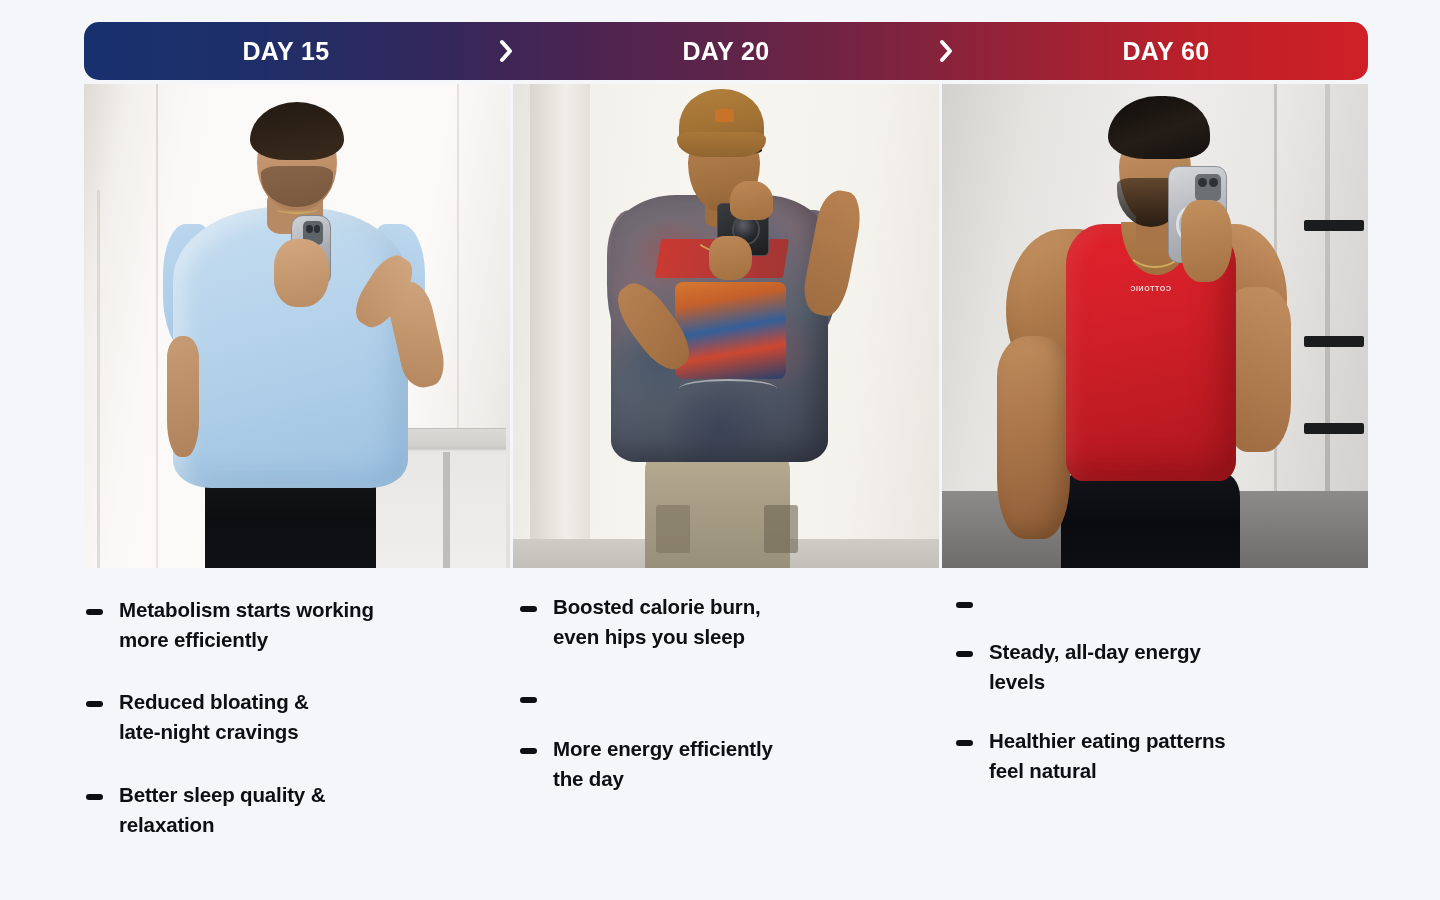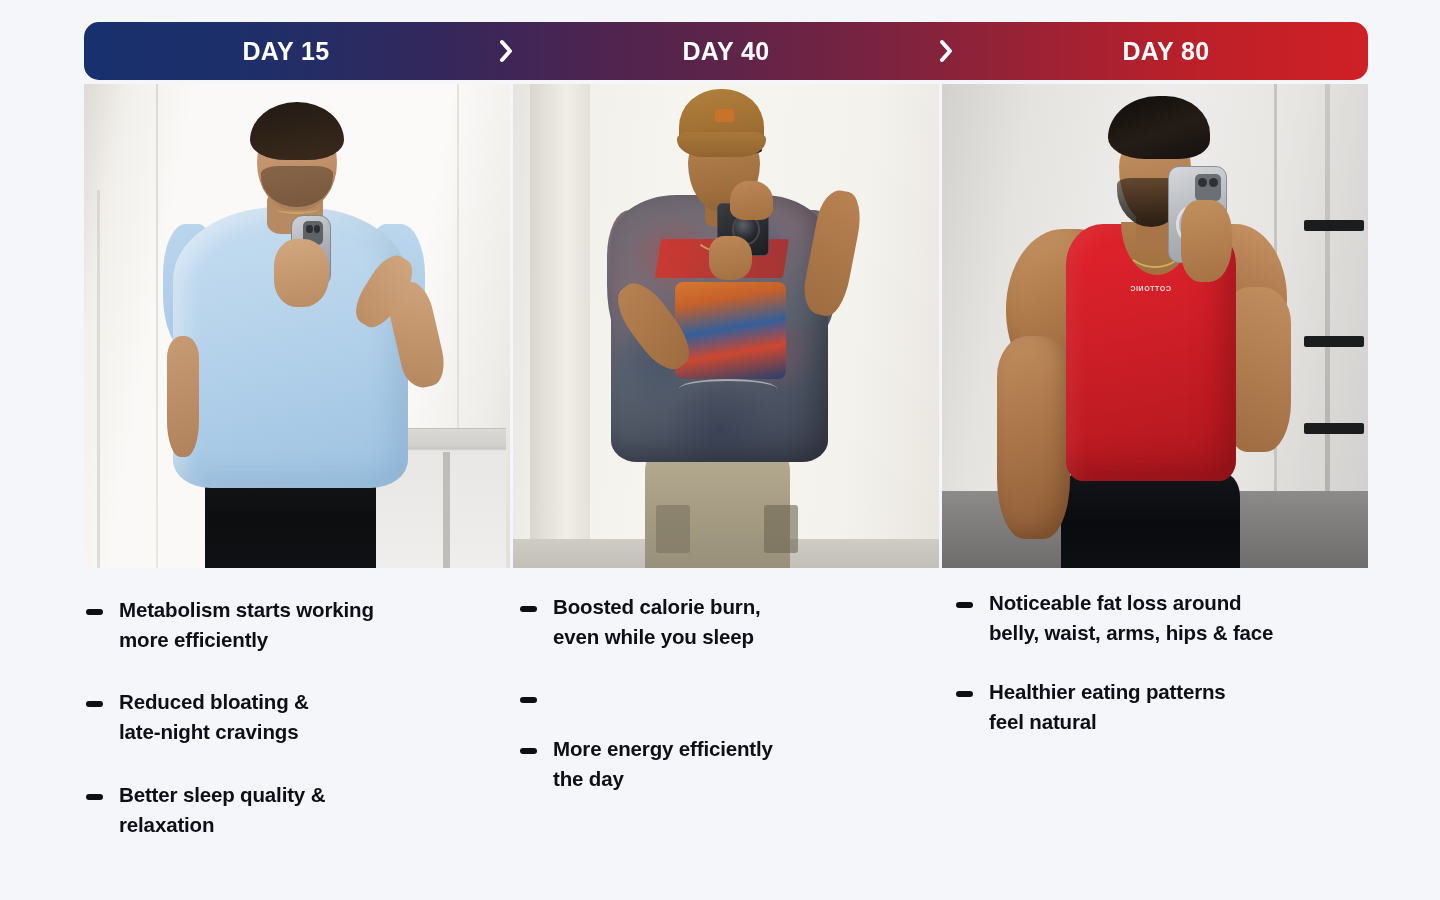--- a/index.html
+++ b/index.html
@@ -523,31 +523,31 @@
       <span class="day-label">DAY 15</span>
     </div>
 
     <div class="chev-cell">
       <svg width="17" height="26" viewBox="0 0 17 26" fill="none" aria-hidden="true">
         <path d="M4 4 L12 13 L4 22" stroke="#ffffff" stroke-width="4" stroke-linecap="round" stroke-linejoin="round"></path>
       </svg>
     </div>
 
     <div class="day-cell">
-      <span class="day-label">DAY 40</span>
+      <span class="day-label">DAY 20</span>
     </div>
 
     <div class="chev-cell">
       <svg width="17" height="26" viewBox="0 0 17 26" fill="none" aria-hidden="true">
         <path d="M4 4 L12 13 L4 22" stroke="#ffffff" stroke-width="4" stroke-linecap="round" stroke-linejoin="round"></path>
       </svg>
     </div>
 
     <div class="day-cell">
-      <span class="day-label">DAY 80</span>
+      <span class="day-label">DAY 60</span>
     </div>
   </div>
 
   <div class="photo-strip">
 
     <div class="photo">
       <div class="photo-inner">
         <div class="p1-bg"></div>
         <div class="p1-wall-seam"></div>
         <div class="p1-wall-seam2"></div>
@@ -650,37 +650,40 @@
         <span class="bullet-dash"></span>
         <span class="benefit-text">Better sleep quality &amp;
 relaxation</span>
       </div>
     </div>
 
     <div class="benefit-col benefit-col--2">
       <div class="benefit-item">
         <span class="bullet-dash"></span>
         <span class="benefit-text">Boosted calorie burn,
-even while you sleep</span>
+even hips you sleep</span>
       </div>
       <div class="benefit-item">
         <span class="bullet-dash"></span>
       </div>
       <div class="benefit-item">
         <span class="bullet-dash"></span>
         <span class="benefit-text">More energy efficiently
 the day</span>
       </div>
     </div>
 
     <div class="benefit-col benefit-col--3">
       <div class="benefit-item">
         <span class="bullet-dash"></span>
-        <span class="benefit-text">Noticeable fat loss around
-belly, waist, arms, hips &amp; face</span>
+      </div>
+      <div class="benefit-item">
+        <span class="bullet-dash"></span>
+        <span class="benefit-text">Steady, all-day energy
+levels</span>
       </div>
       <div class="benefit-item">
         <span class="bullet-dash"></span>
         <span class="benefit-text">Healthier eating patterns
 feel natural</span>
       </div>
     </div>
   </div>
 
 </div>

